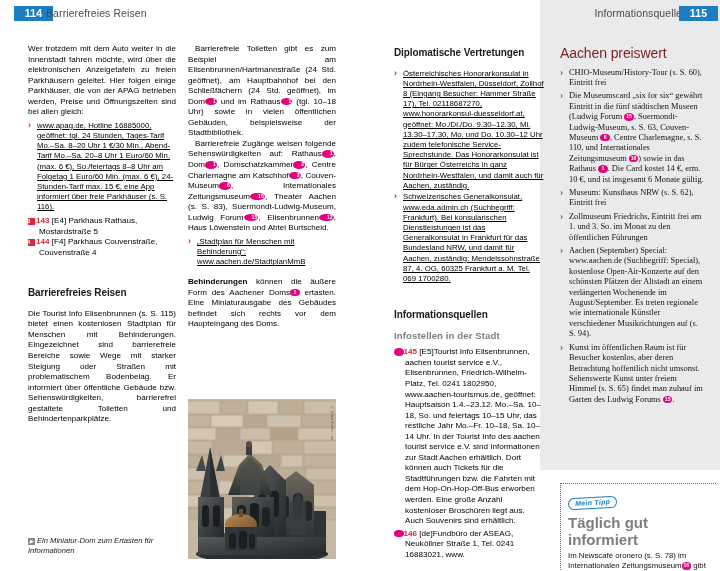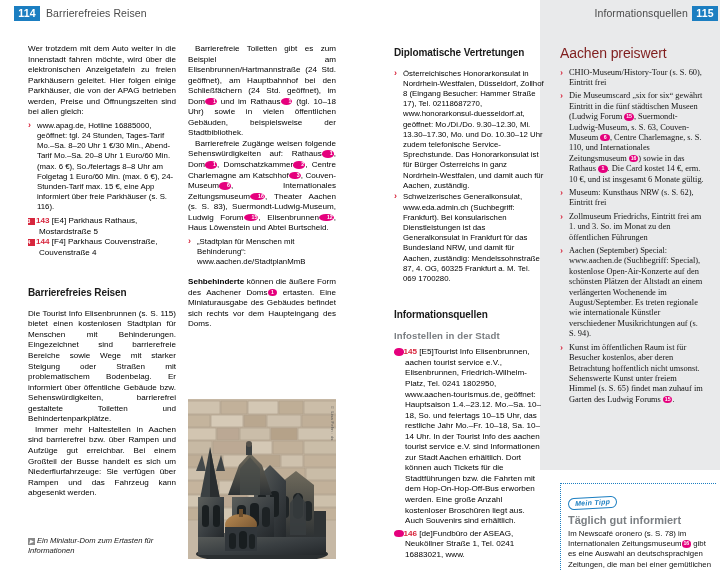--- a/index.html
+++ b/index.html
@@ -7,21 +7,21 @@
     width:720px;height:571px;overflow:hidden;
     background:#ffffff;
     font-family:"Liberation Sans", sans-serif;
     -webkit-font-smoothing:antialiased;
   }
   .page{position:relative;width:720px;height:571px;}
 
   
   .head{position:absolute;top:0;left:0;width:720px;height:26px;}
   .folio{
-    position:absolute;top:6px;width:26px;height:15px;background:#1b7ec1;
+    position:absolute;top:6px;width:39px;height:15px;background:#1b7ec1;
     color:#fff;font-size:10.5px;font-weight:bold;line-height:15px;text-align:center;
     letter-spacing:.2px;
   }
   .folio.left{left:14px;}
   .folio.right{right:2px;}
   .head-title{
     position:absolute;top:6px;font-size:10.5px;color:#4b4b4b;line-height:15px;
     letter-spacing:.1px;
   }
   .head-title.left{left:46px;}
@@ -50,21 +50,21 @@
   }
   .h1.sp{margin-top:26px;}
   .h2{
     font-size:9.6px;font-weight:bold;color:#7b7f83;margin:0 0 6px 0;letter-spacing:.1px;
   }
 
   
   ul.bul{list-style:none;margin:3px 0 0 0;padding:0;}
   ul.bul li{
     position:relative;padding-left:9px;margin-bottom:1.5px;
-    text-align:left;font-size:7.8px;line-height:10.2px;
+    text-align:left;font-size:7.8px;line-height:10.2px;text-decoration:underline;
   }
   ul.bul li:before{
     content:"\203A";position:absolute;left:0;top:-1px;color:#d7263d;font-weight:bold;font-size:9px;
   }
 
   
   .mk{
     display:inline-block;min-width:7.5px;height:7.5px;border-radius:50%;
     background:#e5007d;color:#fff;font-size:5.2px;font-weight:bold;
     line-height:7.5px;text-align:center;vertical-align:1px;padding:0 1px;
@@ -112,21 +112,21 @@
   .tip{
     position:absolute;left:560px;top:483px;width:148px;
     border-top:1.6px dotted #1b7ec1;border-left:1.6px dotted #1b7ec1;
     padding:7px 0 0 7px;
   }
   .tipstamp{
     display:inline-block;border:1.3px solid #1b7ec1;border-radius:9px;
     padding:1px 6px 1.5px;color:#1b7ec1;font-style:italic;font-weight:bold;
     font-size:7px;letter-spacing:.3px;transform:rotate(-3deg);
   }
-  .tip-h{font-size:11px;font-weight:bold;color:#7b7f83;margin:5px 0 3px;}
+  .tip-h{font-size:15px;font-weight:bold;color:#7b7f83;margin:5px 0 3px;}
   .tip-b{font-size:7.8px;line-height:10.2px;color:#111;}
 </style>
 </head>
 <body>
 
 <div class="page">
 
   <div class="tint"></div>
 
   <div class="head">
@@ -148,38 +148,37 @@
       <span>Parkhaus Rathaus, Mostardstraße 5</span>
     </div>
     <div class="poi-line">
       <span class="poi"><span class="sq" style="font-size: 5px;">144</span></span><span class="poi">144</span>
       <span>[F4]</span>
       <span>Parkhaus Couvenstraße, Couvenstraße 4</span>
     </div>
 
     <h2 class="h1 sp">Barrierefreies Reisen</h2>
     <p>Die Tourist Info Elisenbrunnen (s. S. 115) bietet einen kostenlosen Stadtplan für Menschen mit Behinderungen. Eingezeichnet sind barrierefreie Bereiche sowie Wege mit starker Steigung oder Straßen mit problematischem Bodenbelag. Er informiert über öffentliche Gebäude bzw. Sehenswürdigkeiten, barrierefrei gestaltete Toiletten und Behindertenparkplätze.</p>
-    <p class="ind">Immer mehr Haltestellen in Aachen sind barrierefrei bzw. über Rampen und Aufzüge gut erreichbar. Bei einem Großteil der Busse handelt es sich um Niederflurfahrzeuge: Sie verfügen über Rampen und das Fahrzeug kann abgesenkt werden.</p>
   </div>
 
   <div class="col c2">
     <p class="ind">
       <span>Barrierefreie Toiletten gibt es zum Beispiel am Elisenbrunnen/Hartmannstraße (24 Std. geöffnet), am Hauptbahnhof bei den Schließfächern (24 Std. geöffnet), im Dom</span><span class="mk">1</span>
       <span>und im Rathaus</span><span class="mk">1</span>
       <span>(tgl. 10–18 Uhr) sowie in vielen öffentlichen Gebäuden, beispielsweise der Stadtbibliothek.</span>
     </p>
     <p class="ind">
       <span>Barrierefreie Zugänge weisen folgende Sehenswürdigkeiten auf: Rathaus</span><span class="mk">1</span><span>, Dom</span><span class="mk">1</span><span>, Domschatzkammer</span><span class="mk">2</span><span>, Centre Charlemagne am Katschhof</span><span class="mk">3</span><span>, Couven-Museum</span><span class="mk">6</span><span>, Internationales Zeitungsmuseum</span><span class="mk">16</span><span>, Theater Aachen (s. S. 83), Suermondt-Ludwig-Museum, Ludwig Forum</span><span class="mk">15</span><span>, Elisenbrunnen</span><span class="mk">12</span><span>, Haus Löwenstein und Abtei Burtscheid.</span>
     </p>
     <ul class="bul">
       <li>„Stadtplan für Menschen mit Behinderung“: www.aachen.de/StadtplanMmB</li>
     </ul>
     <div style="height:8px"></div>
     <p>
-      <b>Sehbehinderte</b>
+      <b>Behinderungen</b>
       <span>können die äußere Form des Aachener Doms</span><span class="mk">1</span>
       <span>ertasten. Eine Miniaturausgabe des Gebäudes befindet sich rechts vor dem Haupteingang des Doms.</span>
     </p>
   </div>
 
   <div class="photo">
     <div class="wall">
       <svg width="148" height="160" viewBox="0 0 148 160">
         <rect width="148" height="160" fill="#c6b8a5"></rect>
         <g stroke="#b0a08c" stroke-width="0.7">

